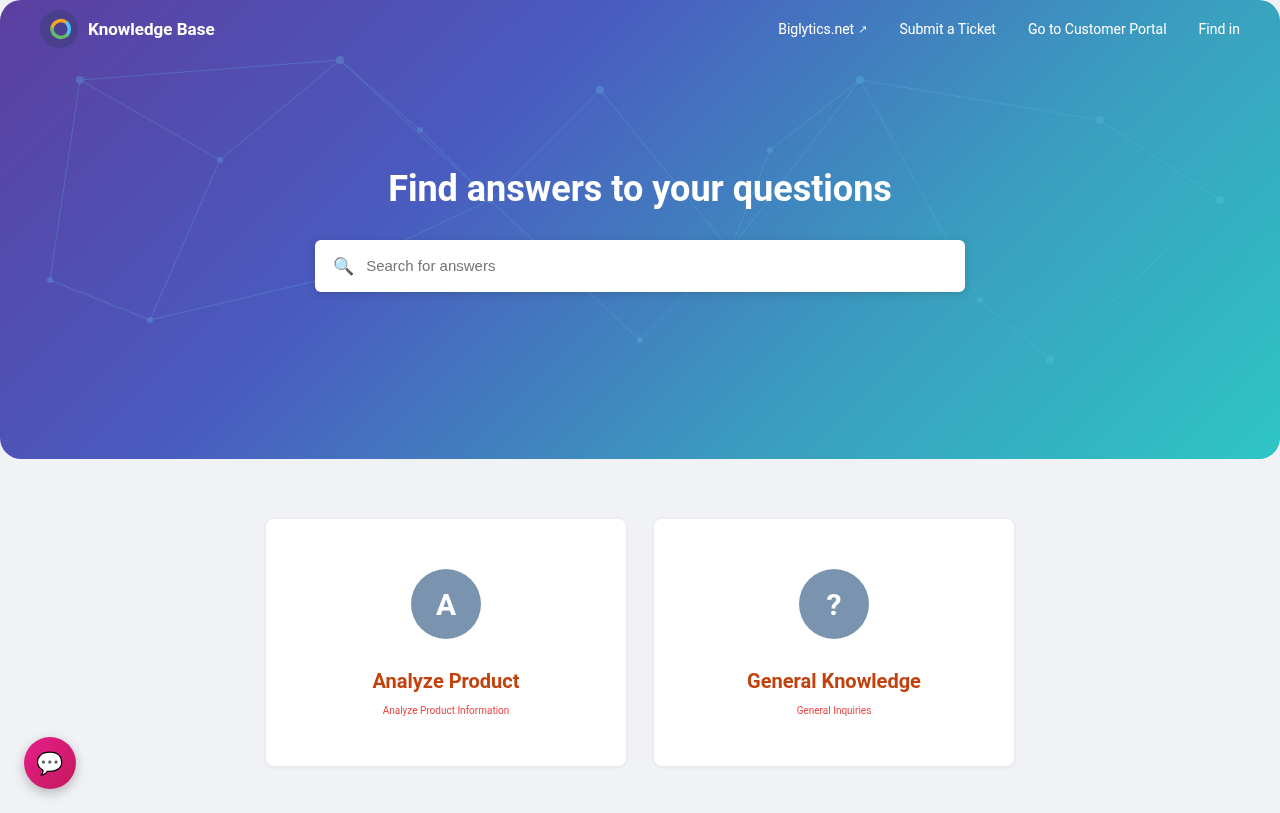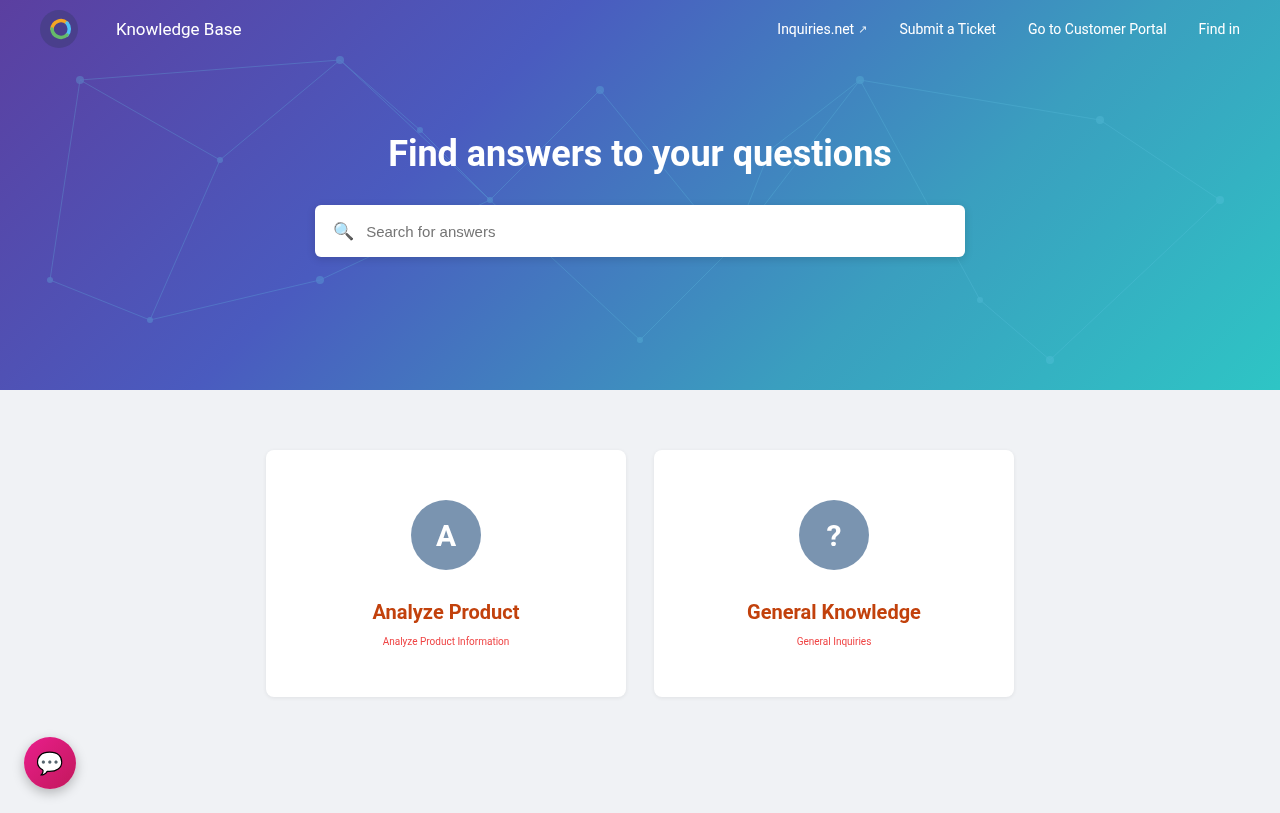--- a/index.html
+++ b/index.html
@@ -21,22 +21,21 @@
       gap: 10px;
       text-decoration: none;
     }
     .logo-icon {
       width: 38px;
       height: 38px;
     }
     .brand-name {
       color: #fff;
       font-size: 17px;
-      font-weight: 400;
-      margin-left: 28px;
+      font-weight: 700;
     }
     .navbar-links {
       margin-left: auto;
       display: flex;
       align-items: center;
       gap: 32px;
     }
     .navbar-links a {
       color: #fff;
       text-decoration: none;
@@ -48,27 +47,28 @@
     }
     .ext-icon {
       font-size: 11px;
       opacity: 0.85;
     }
 
     
     .hero {
       position: relative;
       width: 100%;
-      height: 390px;
+      height: 459px;
       display: flex;
       flex-direction: column;
       align-items: flex-start;
       justify-content: center;
       overflow: hidden;
       background: linear-gradient(135deg, #5b3fa0 0%, #4a5bbf 35%, #3a9fbf 70%, #2ec5c5 100%);
+      border-radius: 21px;
     }
     .hero-network {
       position: absolute;
       inset: 0;
       opacity: 0.35;
     }
     .hero-content {
       position: relative;
       z-index: 2;
       display: flex;
@@ -193,21 +193,21 @@
     <svg class="logo-icon" viewBox="0 0 38 38" xmlns="http://www.w3.org/2000/svg">
       <circle cx="19" cy="19" r="19" fill="#4a3f8c"></circle>
       <path d="M12 19 A9 9 0 0 1 27 13" stroke="#f5a623" stroke-width="3.5" fill="none" stroke-linecap="round"></path>
       <path d="M27 13 A9 9 0 0 1 27 25" stroke="#4fc3f7" stroke-width="3.5" fill="none" stroke-linecap="round"></path>
       <path d="M27 25 A9 9 0 0 1 12 19" stroke="#66bb6a" stroke-width="3.5" fill="none" stroke-linecap="round"></path>
     </svg>
     <span class="brand-name">Knowledge Base</span>
   </a>
   <div class="navbar-links">
     <a href="#">
-      <span>Inquiries.net</span>
+      <span>Biglytics.net</span>
       <span class="ext-icon">↗</span>
     </a>
     <a href="#">
       <span>Submit a Ticket</span>
     </a>
     <a href="#">
       <span>Go to Customer Portal</span>
     </a>
     <a href="#">
       <span>Find in</span>

